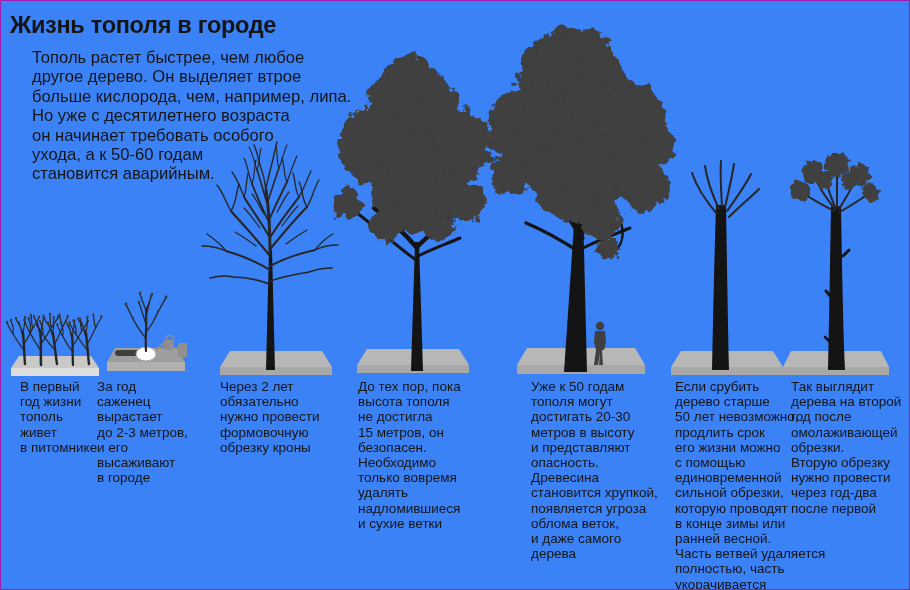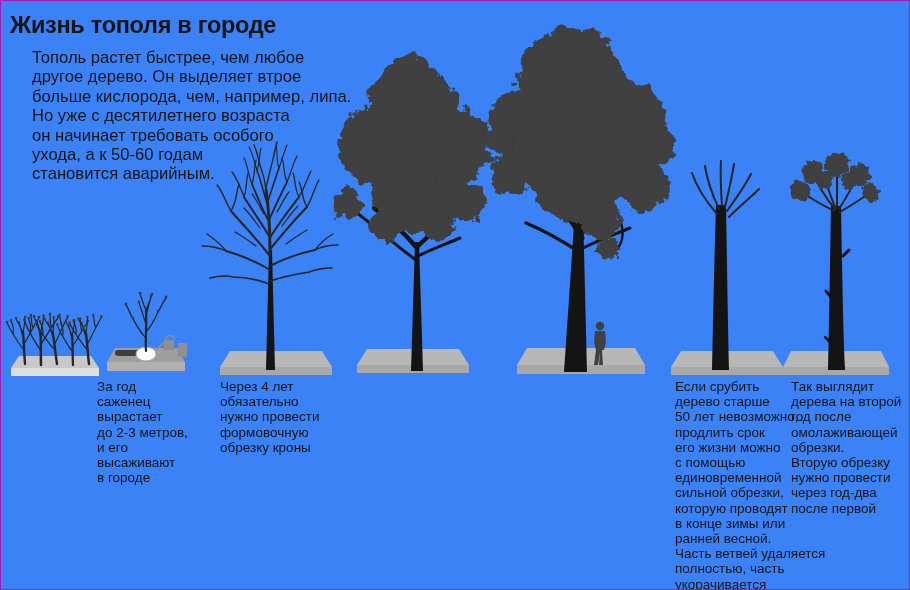--- a/index.html
+++ b/index.html
@@ -269,32 +269,59 @@
         <circle cx="873" cy="194" r="9"></circle>
           <circle cx="827" cy="182" r="9"></circle>
         <circle cx="852" cy="183" r="9"></circle>
         <circle class="gap" cx="839" cy="174" r="2.5"></circle>
           <circle class="gap" cx="820" cy="180" r="2"></circle>
         <circle class="gap" cx="857" cy="183" r="2"></circle>
       </g>
     </g>
   </svg>
 
+  <p class="caption" style="left:19px;width:92px">В первый
+год жизни
+тополь
+живет
+в питомнике</p>
   <p class="caption" style="left:96px;width:105px">За год
 саженец
 вырастает
 до 2-3 метров,
 и его
 высаживают
 в городе</p>
-  <p class="caption" style="left:219px;width:130px">Через 4 лет
+  <p class="caption" style="left:219px;width:130px">Через 2 лет
 обязательно
 нужно провести
 формовочную
 обрезку кроны</p>
+  <p class="caption" style="left:357px;width:125px">До тех пор, пока
+высота тополя
+не достигла
+15 метров, он
+безопасен.
+Необходимо
+только вовремя
+удалять
+надломившиеся
+и сухие ветки</p>
+  <p class="caption" style="left:530px;width:155px">Уже к 50 годам
+тополя могут
+достигать 20-30
+метров в высоту
+и представляют
+опасность.
+Древесина
+становится хрупкой,
+появляется угроза
+облома веток,
+и даже самого
+дерева</p>
   <p class="caption" style="left:674px;width:175px">Если срубить
 дерево старше
 50 лет невозможно,
 продлить срок
 его жизни можно
 с помощью
 единовременной
 сильной обрезки,
 которую проводят
 в конце зимы или

